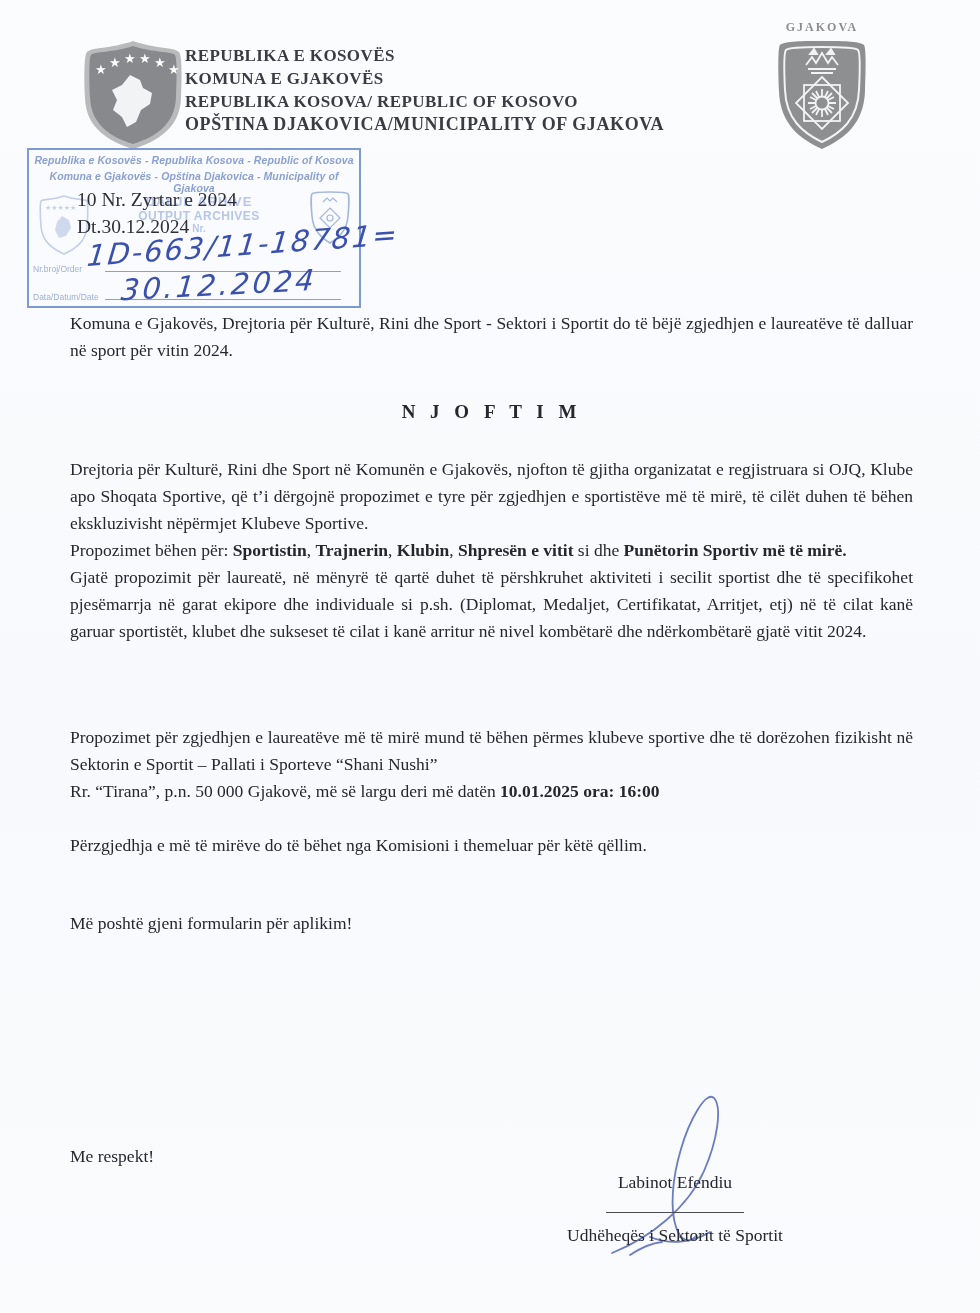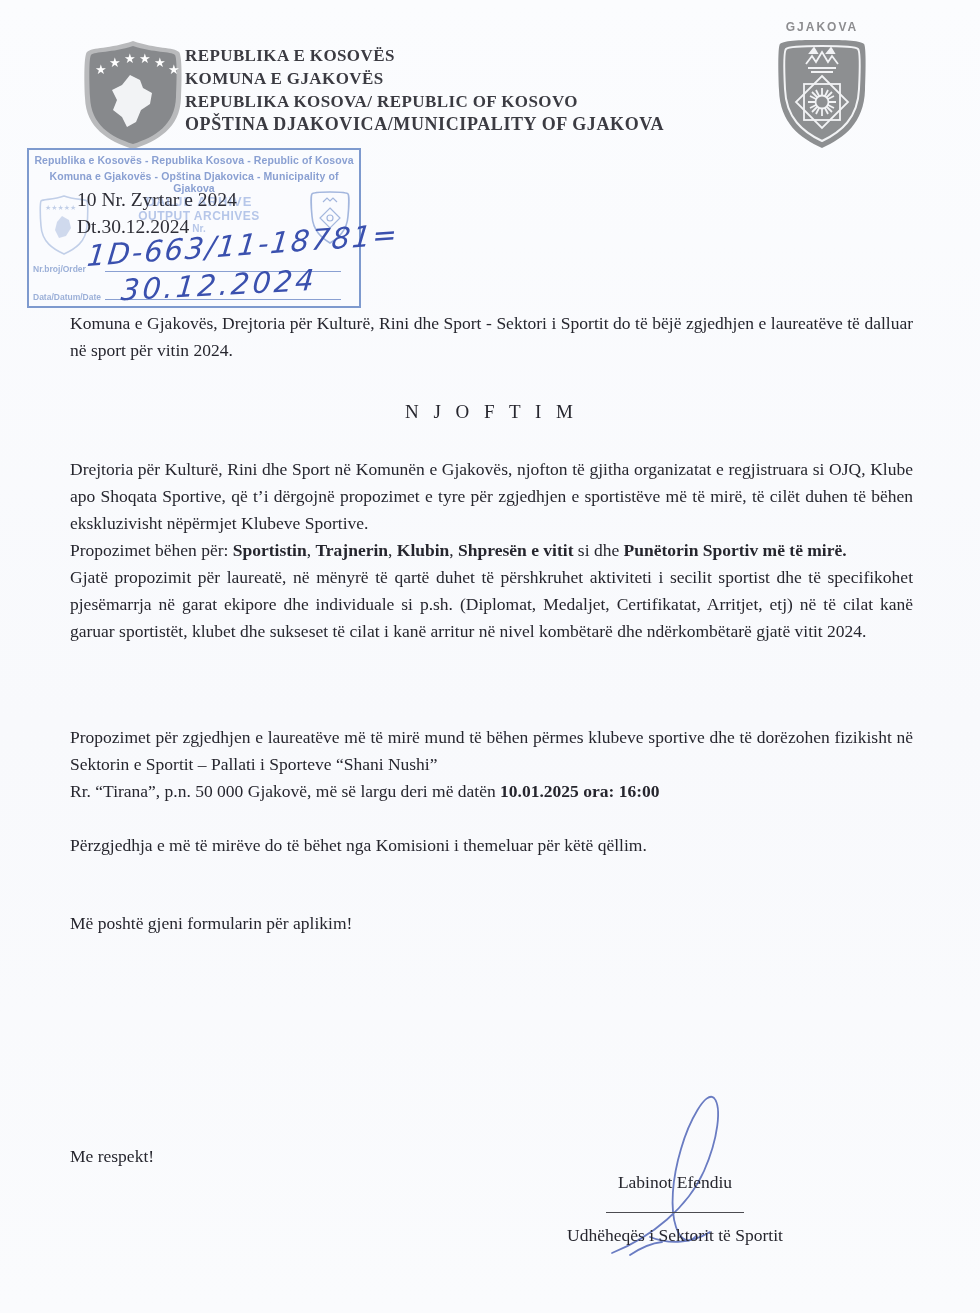--- a/index.html
+++ b/index.html
@@ -10,51 +10,51 @@
     background:linear-gradient(180deg,#fbfcfe 0%,#f8f9fc 55%,#fafbfd 100%);
     overflow:hidden; color:#26262e;
   }
   
   .hdr-center { position:absolute; top:44px; left:185px; width:600px; text-align:left;
     font-weight:bold; color:#3b3b42; }
   .hdr-line { font-size:17px; line-height:23px; letter-spacing:.4px; }
   .hdr-line.l4 { font-size:18px; letter-spacing:.6px; }
   .arms-left { position:absolute; top:38px; left:80px; width:106px; height:114px; }
   .gjk-wrap { position:absolute; top:20px; left:772px; width:100px; text-align:center; }
-  .gjk-label { font-family:Liberation Sans, sans-serif; font-size:12px; font-weight:bold;
+  .gjk-label { font-family:Liberation Serif, serif; font-size:12px; font-weight:bold;
     letter-spacing:2px; color:#8d8d90; margin-bottom:4px; }
   
   .stamp { position:absolute; top:148px; left:27px; width:334px; height:160px;
     border:2px solid #7e9ace; background:rgba(250,251,255,.35); }
   .stamp-h { font-family:"Liberation Sans",sans-serif; font-size:10.5px; font-weight:bold;
-    color:#8aa0d2; text-align:center; margin-top:4px; letter-spacing:.1px; }
+    color:#8aa0d2; text-align:center; margin-top:4px; letter-spacing:.1px;font-style:italic; }
   .stamp-bg { position:absolute; top:44px; left:70px; width:200px; text-align:center;
     font-family:"Liberation Sans",sans-serif; font-weight:bold; color:rgba(125,155,215,.55); }
   .stamp-bg .b1 { font-size:13px; letter-spacing:1px; }
   .stamp-bg .b2 { font-size:12px; letter-spacing:.5px; }
   .stamp-bg .b3 { font-size:10px; }
   .typed { position:absolute; left:48px; top:36px; font-size:19px; color:#2e2e36;
     line-height:27px; font-weight:bold; font-weight:normal; }
   .typed div { font-size:19.5px; }
   .seal-left { position:absolute; top:42px; left:6px; opacity:.45; }
   .seal-right { position:absolute; top:40px; right:8px; opacity:.8; }
   .wl { position:absolute; left:4px; font-family:"Liberation Sans",sans-serif;
     font-size:8.5px; color:#9cb0d8; width:326px; }
-  .wl .lbl { display:inline-block; width:72px;font-weight:bold; }
+  .wl .lbl { display:inline-block; width:72px; }
   .wl .rule { display:inline-block; width:236px; border-bottom:1.2px solid #8aa0d2; height:10px; }
   .wl1 { top:112px; } .wl2 { top:140px; }
   .hand { position:absolute; color:#3a50ae; font-family:"DejaVu Sans",sans-serif;
     font-style:italic; white-space:nowrap; }
   .hand1 { top:78px; left:58px; font-size:29px; transform:rotate(-4deg) skewX(-10deg); letter-spacing:2px; }
   .hand2 { top:118px; left:92px; font-size:29px; transform:rotate(-3deg) skewX(-8deg); letter-spacing:3px; }
   
   .content { position:absolute; top:310px; left:70px; width:843px;
     font-size:17.5px; line-height:27px; color:#26262e; }
   .content p { text-align:justify; }
-  .doc-title { text-align:center; font-weight:normal; font-size:19px; letter-spacing:5px;
+  .doc-title { text-align:center; font-weight:bold; font-size:19px; letter-spacing:5px;
     margin-top:34px; margin-bottom:31px; }
   .p5 { margin-top:79px; } .p6 { margin-top:27px; } .p7 { margin-top:51px; }
   .p6, .p7 { text-align:center; }
   b { font-weight:bold; }
   
   .closing { position:absolute; left:70px; top:1146px; font-size:17.5px; }
   .sig-block { position:absolute; left:540px; top:1172px; width:270px; text-align:center;
     font-size:17.5px; }
   .sig-line { width:138px; margin:19px auto 12px auto; border-top:1.4px solid #4b4b50; }
   .sig-svg { position:absolute; left:590px; top:1085px; pointer-events:none; }

